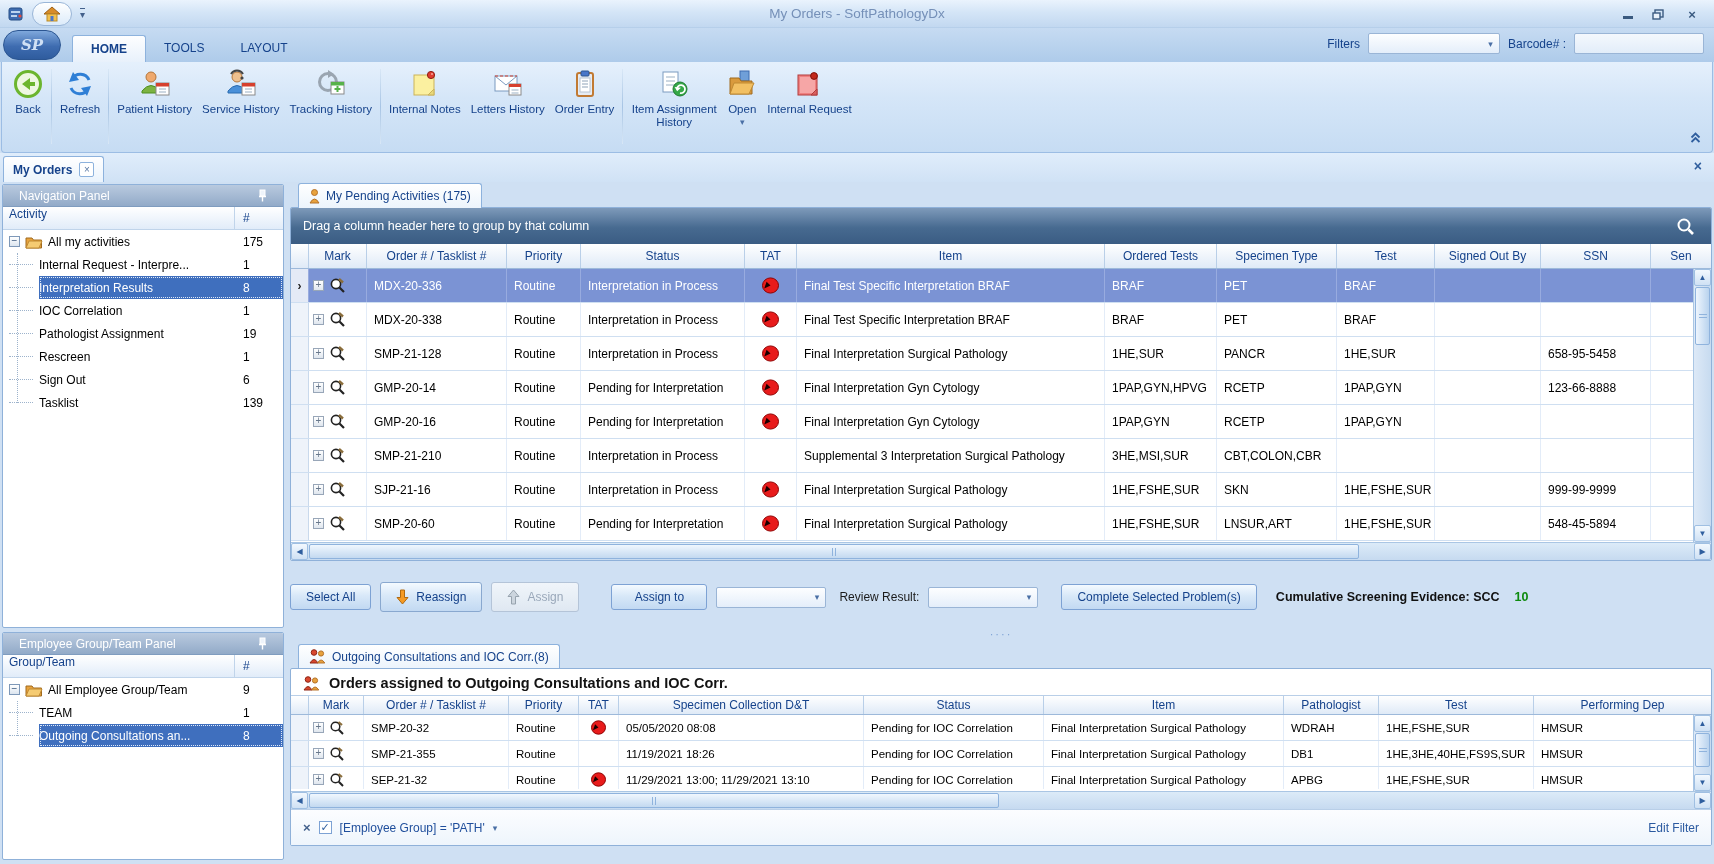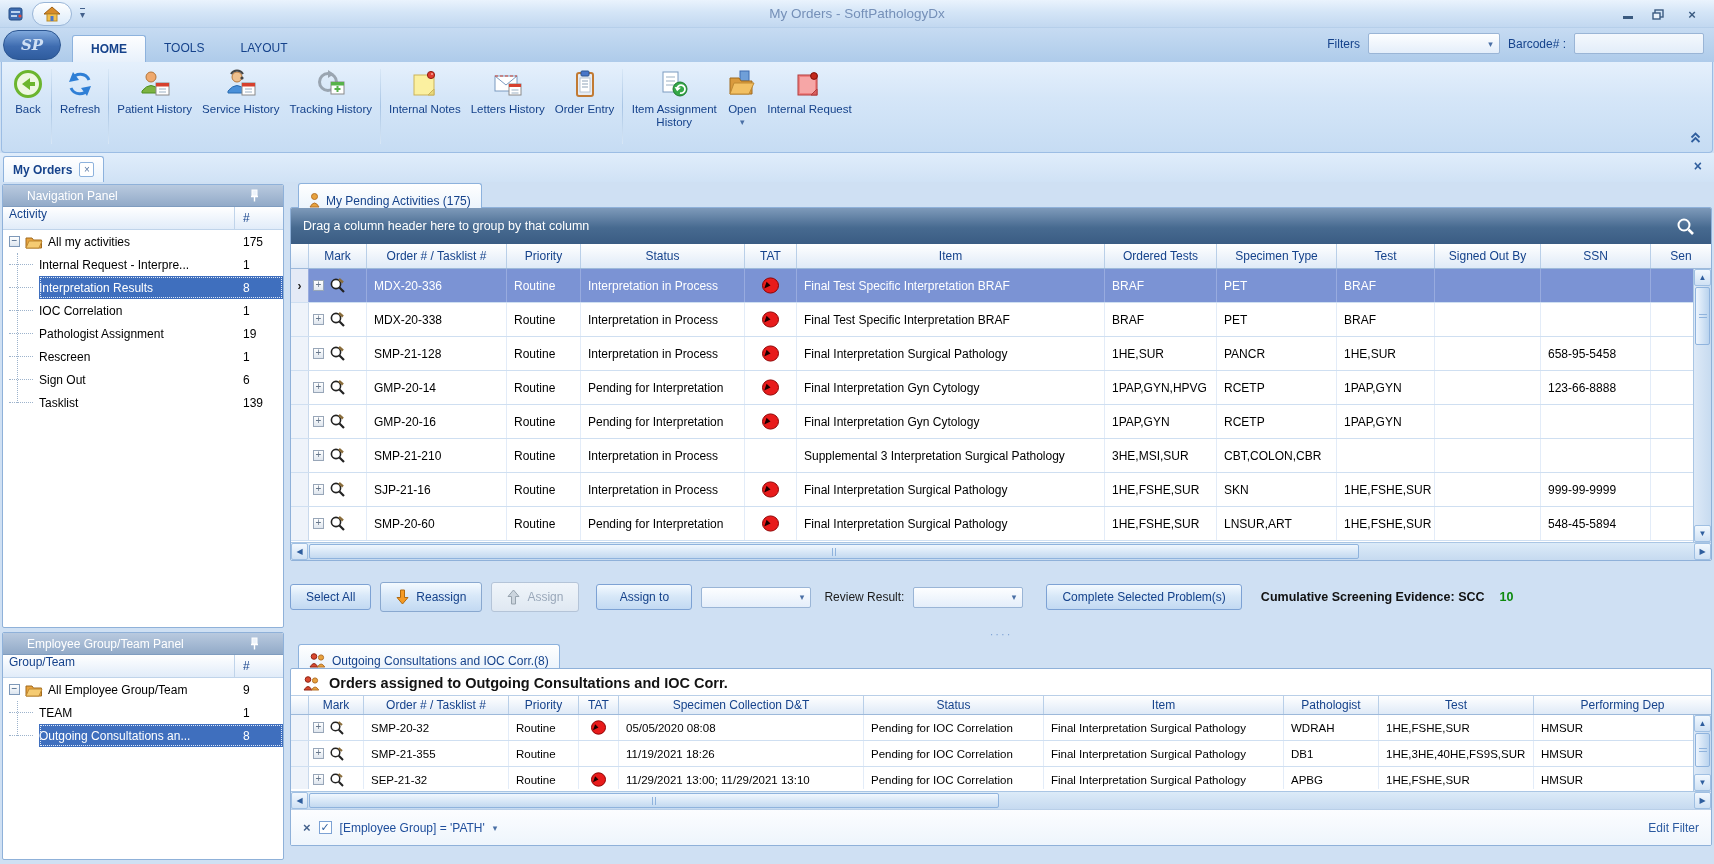--- a/index.html
+++ b/index.html
@@ -57,41 +57,41 @@
   .doctab{position:absolute;left:3px;top:3px;height:26px;background:linear-gradient(#ffffff,#eaf3fc);
     border:1px solid #8db2dd;border-bottom:none;border-radius:3px 3px 0 0;display:flex;align-items:center;
     gap:7px;padding:0 9px;color:#15428b;font-weight:bold;font-size:12px}
   .xbox{width:15px;height:15px;border:1px solid #8db2dd;background:#fff;color:#5b7aa6;font-size:10px;
     line-height:13px;text-align:center;border-radius:2px;font-weight:normal}
   .docclose{position:absolute;right:12px;top:5px;color:#2f5e9e;font-weight:bold;font-size:14px}
 
   
   .panel{position:absolute;border:1px solid #8fb1d9;background:#fff;border-radius:2px;overflow:hidden}
   .phead{height:22px;background:linear-gradient(#b9cadf,#92aac8);color:#fff;font-size:12px;
-    display:flex;justify-content:space-between;align-items:center;padding:0 24px;border-bottom:1px solid #7f9cbf}
+    display:flex;justify-content:space-between;align-items:center;padding:0 16px;border-bottom:1px solid #7f9cbf}
   .pcols{height:23px;display:flex;background:linear-gradient(#ffffff,#e1ecf9);border-bottom:1px solid #c0d4ea;
     color:#15428b}
   .pcols .c1{flex:1;padding:0 6px;border-right:1px solid #c0d4ea}
   .pcols .c2{width:48px;padding:4px 8px}
   .tree{position:relative}
   .trow{height:23px;display:flex;align-items:center}
   .trow .lbl{flex:1;overflow:hidden;white-space:nowrap;text-overflow:ellipsis}
   .trow .cnt{width:48px;padding-left:8px}
   .trow.root{padding-left:6px;gap:5px}
   .trow.child{margin-left:36px;position:relative}
   .trow.child::before{content:'';position:absolute;left:-30px;top:11px;width:24px;border-top:1px dotted #9db3cc}
   .trow.child.sel{background:#3f6fbe;color:#fff;outline:1px dotted #dfe9f7;outline-offset:-2px}
   .vline{position:absolute;left:14px;border-left:1px dotted #9db3cc}
   .minus{width:11px;height:11px;border:1px solid #7e98b8;background:linear-gradient(#fff,#dce5ef);
     color:#35547a;font-size:10px;line-height:8px;text-align:center;flex:none}
 
   
   .main{position:absolute;left:290px;top:182px;width:1422px;height:682px}
   .toptab{position:absolute;height:25px;background:linear-gradient(#ffffff,#ecf4fc);
-    border:1px solid #8db2dd;border-bottom:none;border-radius:3px 3px 0 0;display:flex;align-items:flex-end;
+    border:1px solid #8db2dd;border-bottom:none;border-radius:3px 3px 0 0;display:flex;align-items:center;
     gap:6px;padding:0 10px;color:#15428b;font-size:12px;z-index:2}
 
   .pgrid{position:absolute;left:0;top:25px;width:1422px;height:354px;border:1px solid #8fb1d9;
     background:#fff;border-radius:2px;overflow:hidden}
   .gbar{height:36px;background:linear-gradient(#7e9aba,#476a90 55%,#3a5c83);color:#fff;display:flex;
     align-items:center;padding:0 12px;font-size:12.5px;position:relative}
   .gbar svg{position:absolute;right:16px;top:9px}
   .ghead{display:flex;height:25px;background:linear-gradient(#ffffff,#dfeaf7);
     border-bottom:1px solid #9db9da;color:#15428b}
   .hc{border-right:1px solid #b9cfe8;display:flex;align-items:center;justify-content:center;
@@ -713,21 +713,21 @@
           <path d="M6.5 15 L1 8.5 H4.5 V1 H8.5 V8.5 H12 Z" fill="#f59a23" stroke="#b06a10"></path>
         </svg>
       <span>Reassign</span>
     </button>
     <button class="btn raised disabled">
       <svg width="13" height="16">
           <path d="M6.5 1 L12 7.5 H8.5 V15 H4.5 V7.5 H1 Z" fill="#ccd5de" stroke="#97a3ae"></path>
         </svg>
       <span>Assign</span>
     </button>
-    <button class="btn" style="margin-left:8px;width:96px">Assign to</button>
+    <button class="btn" style="margin-left:23px;width:96px">Assign to</button>
     <span class="combo acombo">
         <span class="ca">▾</span>
       </span>
     <span class="alabel">Review Result:</span>
     <span class="combo acombo">
         <span class="ca">▾</span>
       </span>
     <button class="btn" style="margin-left:14px">Complete Selected Problem(s)</button>
     <span class="cum">Cumulative Screening Evidence: SCC</span>
     <span class="cumval">10</span>

